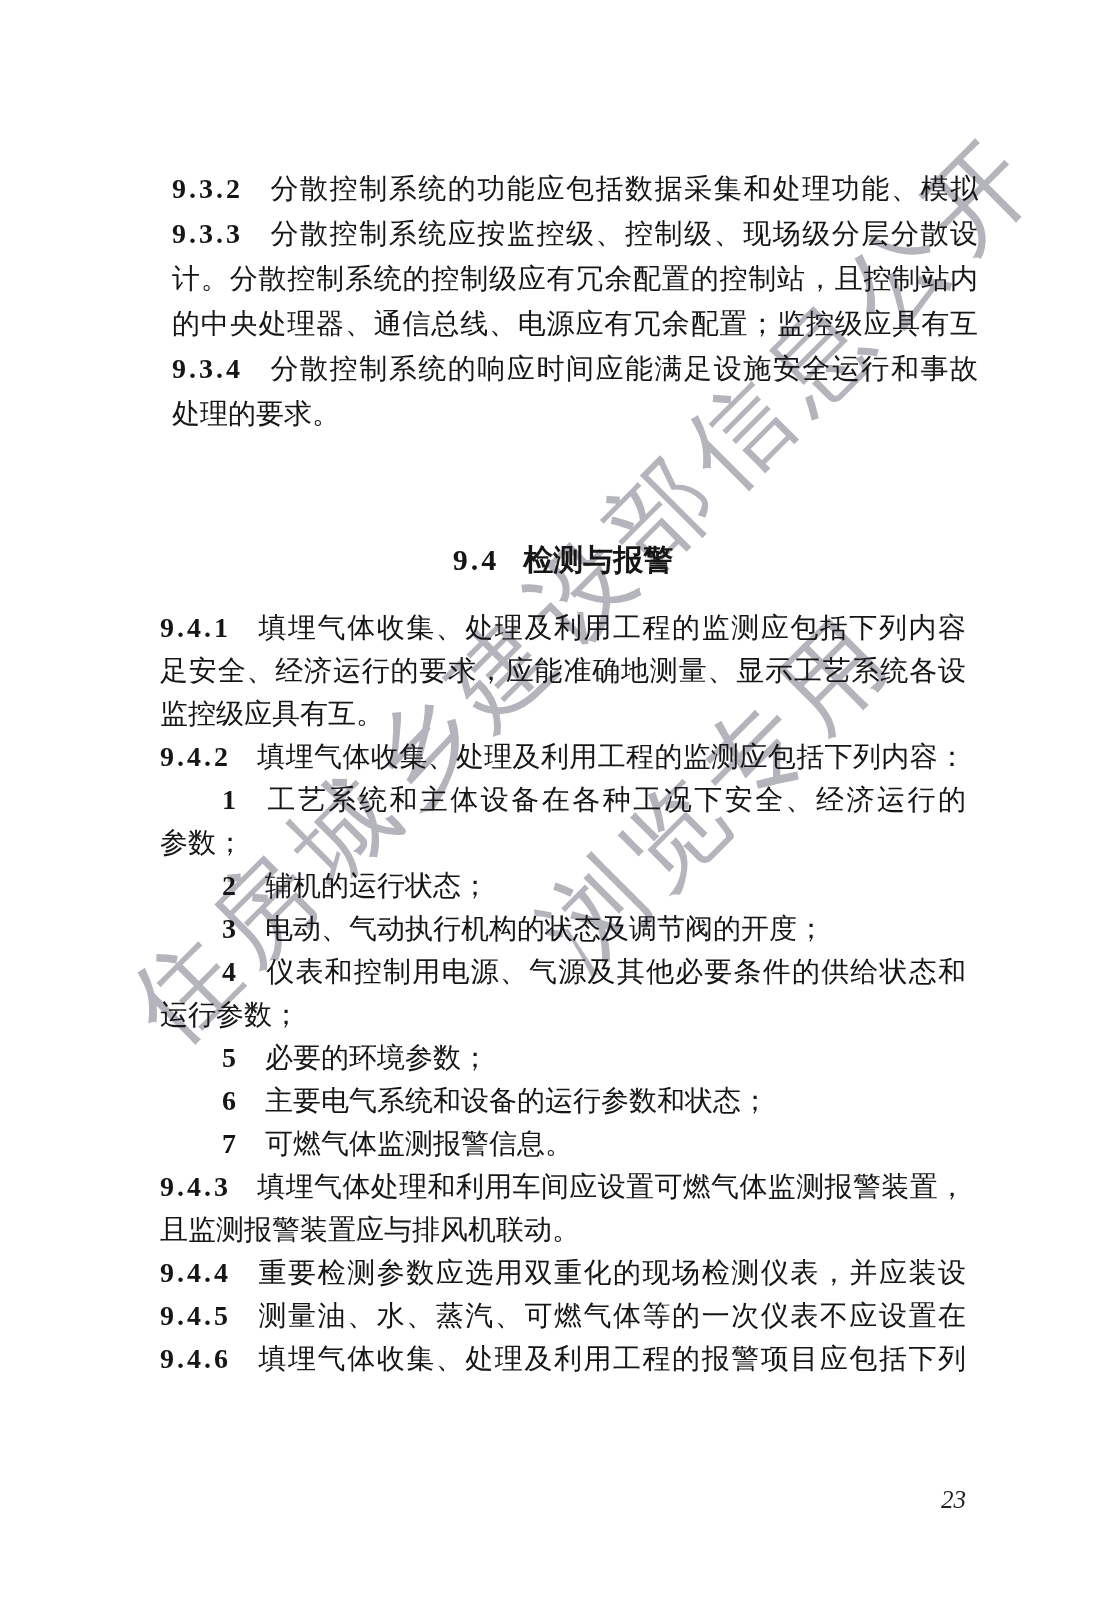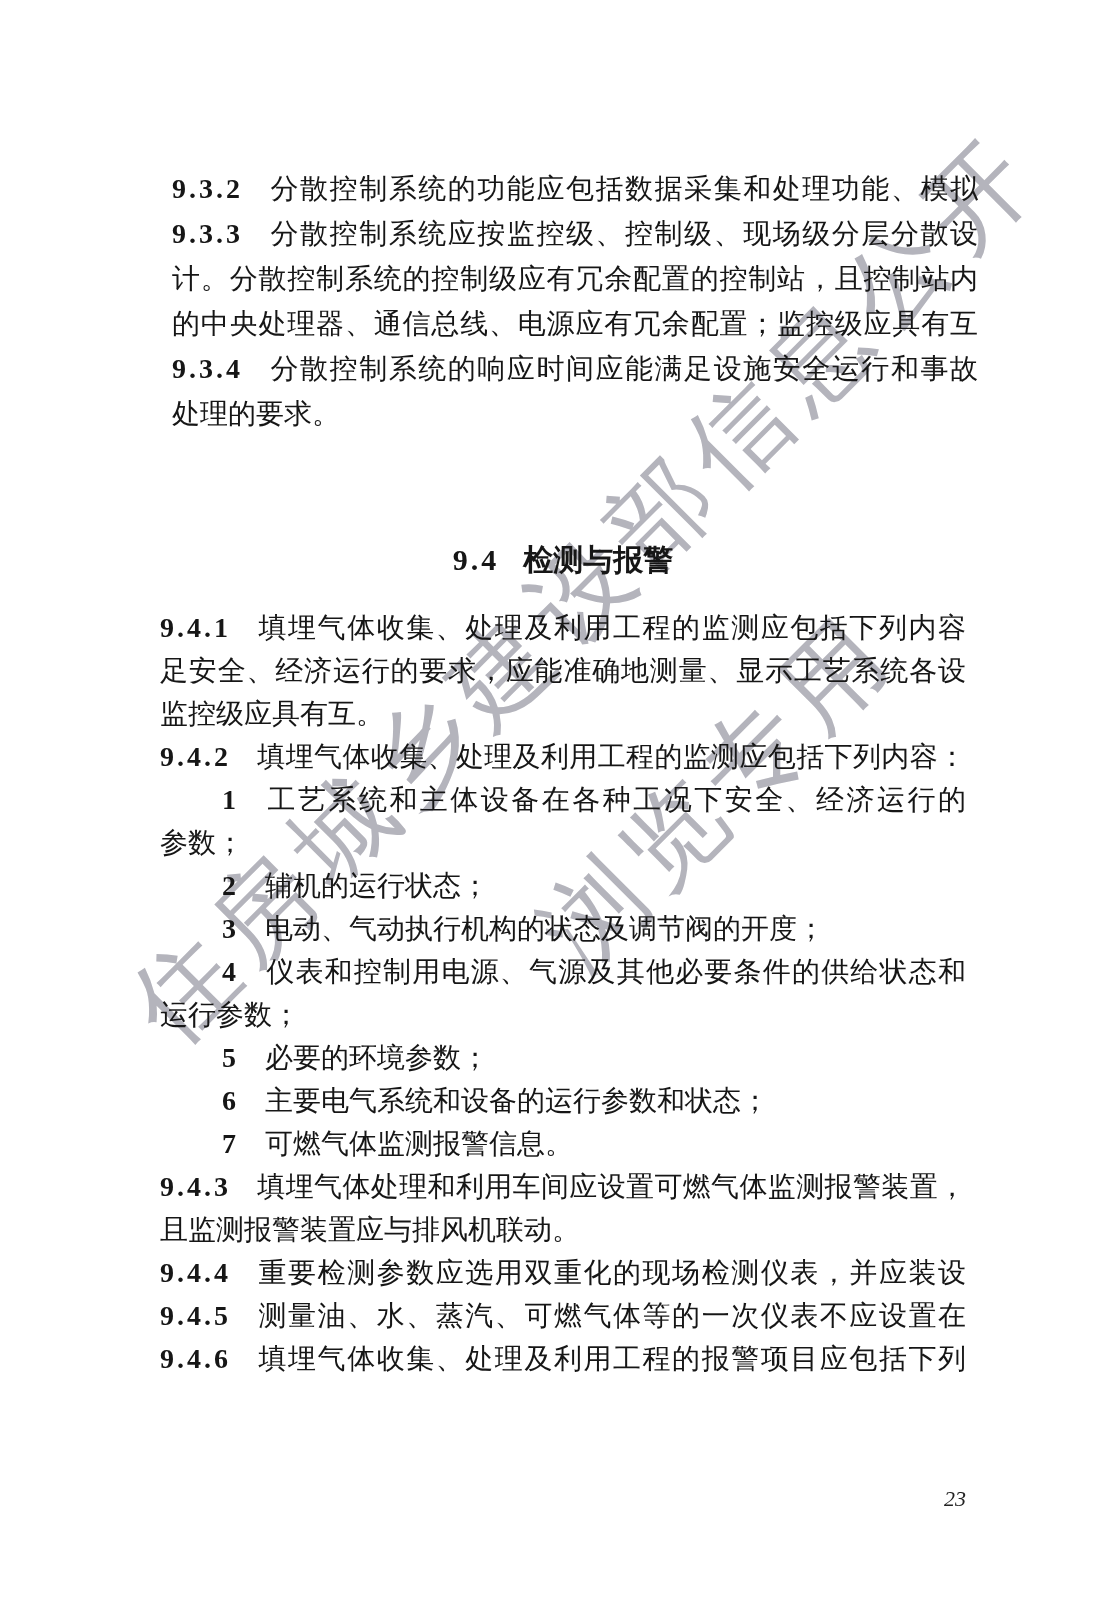--- a/index.html
+++ b/index.html
@@ -29,21 +29,21 @@
   .line.j{white-space:normal;text-align:justify;text-align-last:justify;}
   .ind{padding-left:62px;}
   .num{font-weight:bold;letter-spacing:3px;margin-right:26px;}
   .heading{
     position:absolute;left:160px;top:541px;width:806px;height:38px;
     text-align:center;font-weight:bold;font-size:30px;line-height:38px;
   }
   .heading .h-num{letter-spacing:3px;margin-right:24px;}
   .pageno{
     position:absolute;left:160px;top:1486px;width:806px;
-    text-align:right;font-style:italic;font-size:22px;color:#222;
+    text-align:right;font-style:italic;font-size:25px;color:#222;
   }
 </style>
 </head>
 <body>
 
 <div class="page">
 
   <div class="watermark">
     <div class="wm wm1" style="color: rgb(180, 180, 188);">住房城乡建设部信息公开</div>
     <div class="wm wm2" style="color: rgb(180, 180, 188);">浏览专用</div>

